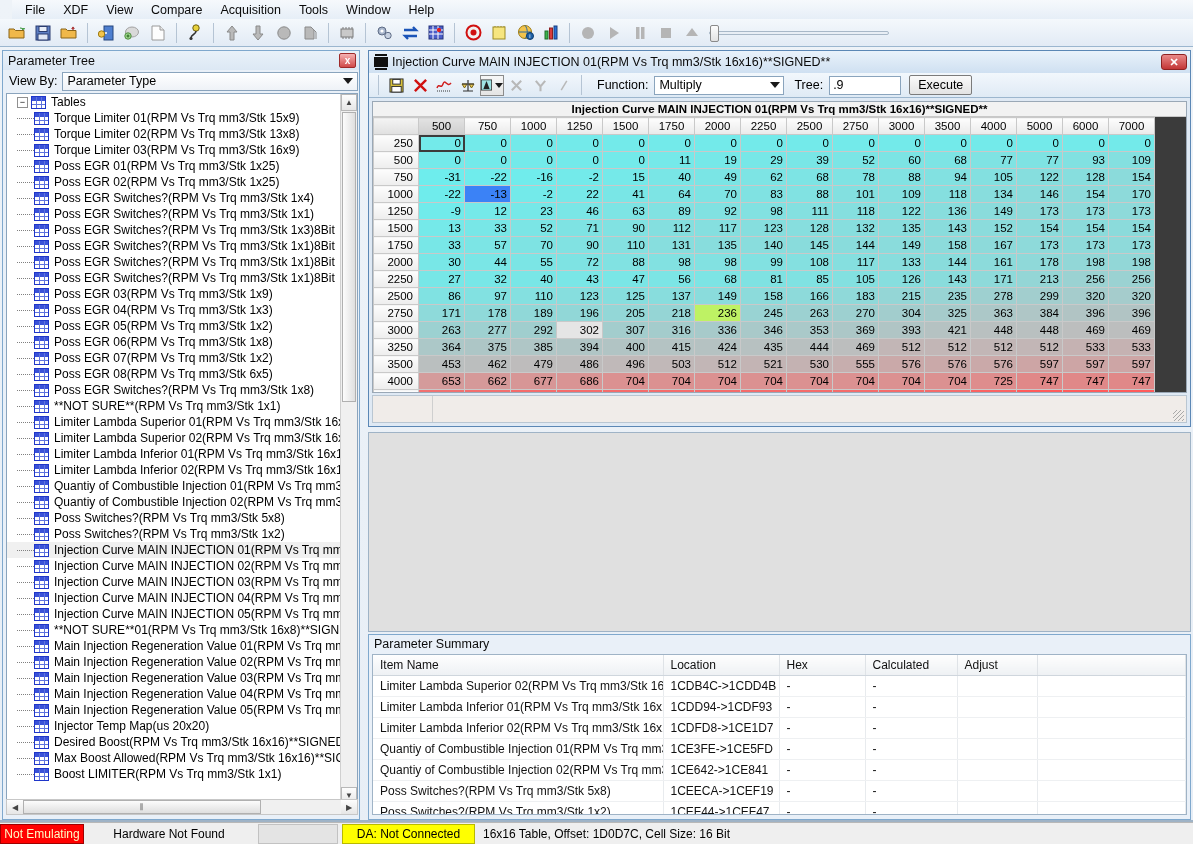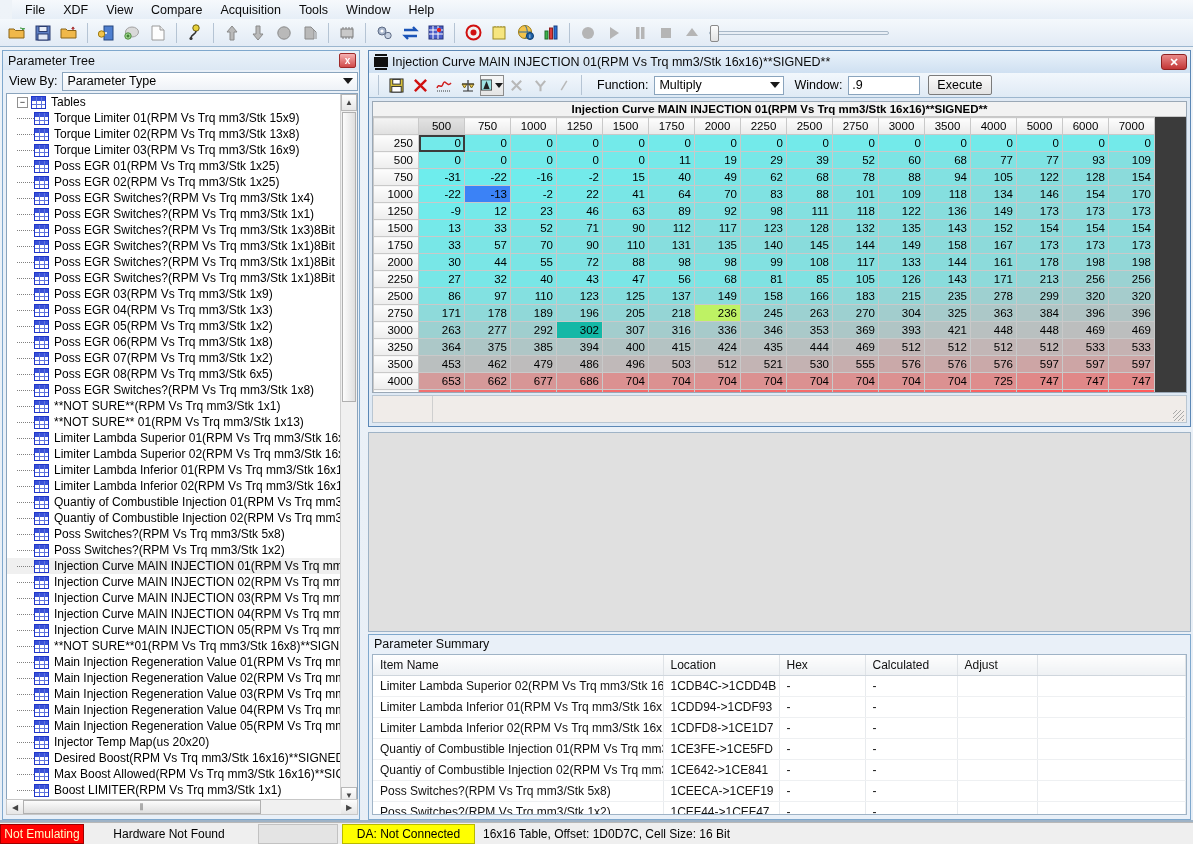--- a/index.html
+++ b/index.html
@@ -635,25 +635,20 @@
             </div>
             <div class="tnode">
               <span class="dots"></span>
               <span class="tblicon"></span>
               <span class="lbl2">Poss EGR Switches?(RPM Vs Trq mm3/Stk 1x8)</span>
             </div>
             <div class="tnode">
               <span class="dots"></span>
               <span class="tblicon"></span>
               <span class="lbl2">**NOT SURE**(RPM Vs Trq mm3/Stk 1x1)</span>
-            </div>
-            <div class="tnode">
-              <span class="dots"></span>
-              <span class="tblicon"></span>
-              <span class="lbl2">**NOT SURE** 01(RPM Vs Trq mm3/Stk 1x13)</span>
             </div>
             <div class="tnode">
               <span class="dots"></span>
               <span class="tblicon"></span>
               <span class="lbl2">Limiter Lambda Superior 01(RPM Vs Trq mm3/Stk 16x16)</span>
             </div>
             <div class="tnode">
               <span class="dots"></span>
               <span class="tblicon"></span>
               <span class="lbl2">Limiter Lambda Superior 02(RPM Vs Trq mm3/Stk 16x16)</span>
@@ -836,21 +831,21 @@
         <svg width="12" height="15" viewBox="0 0 12 16">
             <path d="M3 13L9 3" stroke="#b8b8b8" stroke-width="1.6" fill="none"></path>
           </svg>
       </div>
       <div class="tsep"></div>
       <span class="lbl3">Function:</span>
       <div class="func-combo">
         <span>Multiply</span>
         <span class="arrow"></span>
       </div>
-      <span class="lbl3">Window:</span>
+      <span class="lbl3">Tree:</span>
       <input class="val-input" type="text" value=".9" style="">
       <button class="exec-btn">Execute</button>
     </div>
 
     <div class="grid-area">
       <div class="grid-caption">Injection Curve MAIN INJECTION 01(RPM Vs Trq mm3/Stk 16x16)**SIGNED**</div>
       <table class="dt" id="data-table">
           <thead>
             <tr>
               <th class="corner" style="width: 45px;"></th>
@@ -1080,21 +1075,21 @@
               <td style="background: rgb(172, 200, 200);">363</td>
               <td style="background: rgb(175, 198, 198);">384</td>
               <td style="background: rgb(177, 196, 196);">396</td>
               <td style="background: rgb(177, 196, 196);">396</td>
             </tr>
             <tr>
               <th class="rowhdr">3000</th>
               <td style="background: rgb(156, 209, 209);">263</td>
               <td style="background: rgb(158, 208, 208);">277</td>
               <td style="background: rgb(160, 206, 206);">292</td>
-              <td style="background: #14b8a6;">302</td>
+              <td style="background: #e5e5e5;">302</td>
               <td style="background: rgb(163, 205, 205);">307</td>
               <td style="background: rgb(164, 204, 204);">316</td>
               <td style="background: rgb(167, 202, 202);">336</td>
               <td style="background: rgb(169, 201, 201);">346</td>
               <td style="background: rgb(170, 201, 201);">353</td>
               <td style="background: rgb(172, 199, 199);">369</td>
               <td style="background: rgb(176, 197, 197);">393</td>
               <td style="background: rgb(181, 194, 194);">421</td>
               <td style="background: rgb(185, 192, 192);">448</td>
               <td style="background: rgb(185, 192, 192);">448</td>

